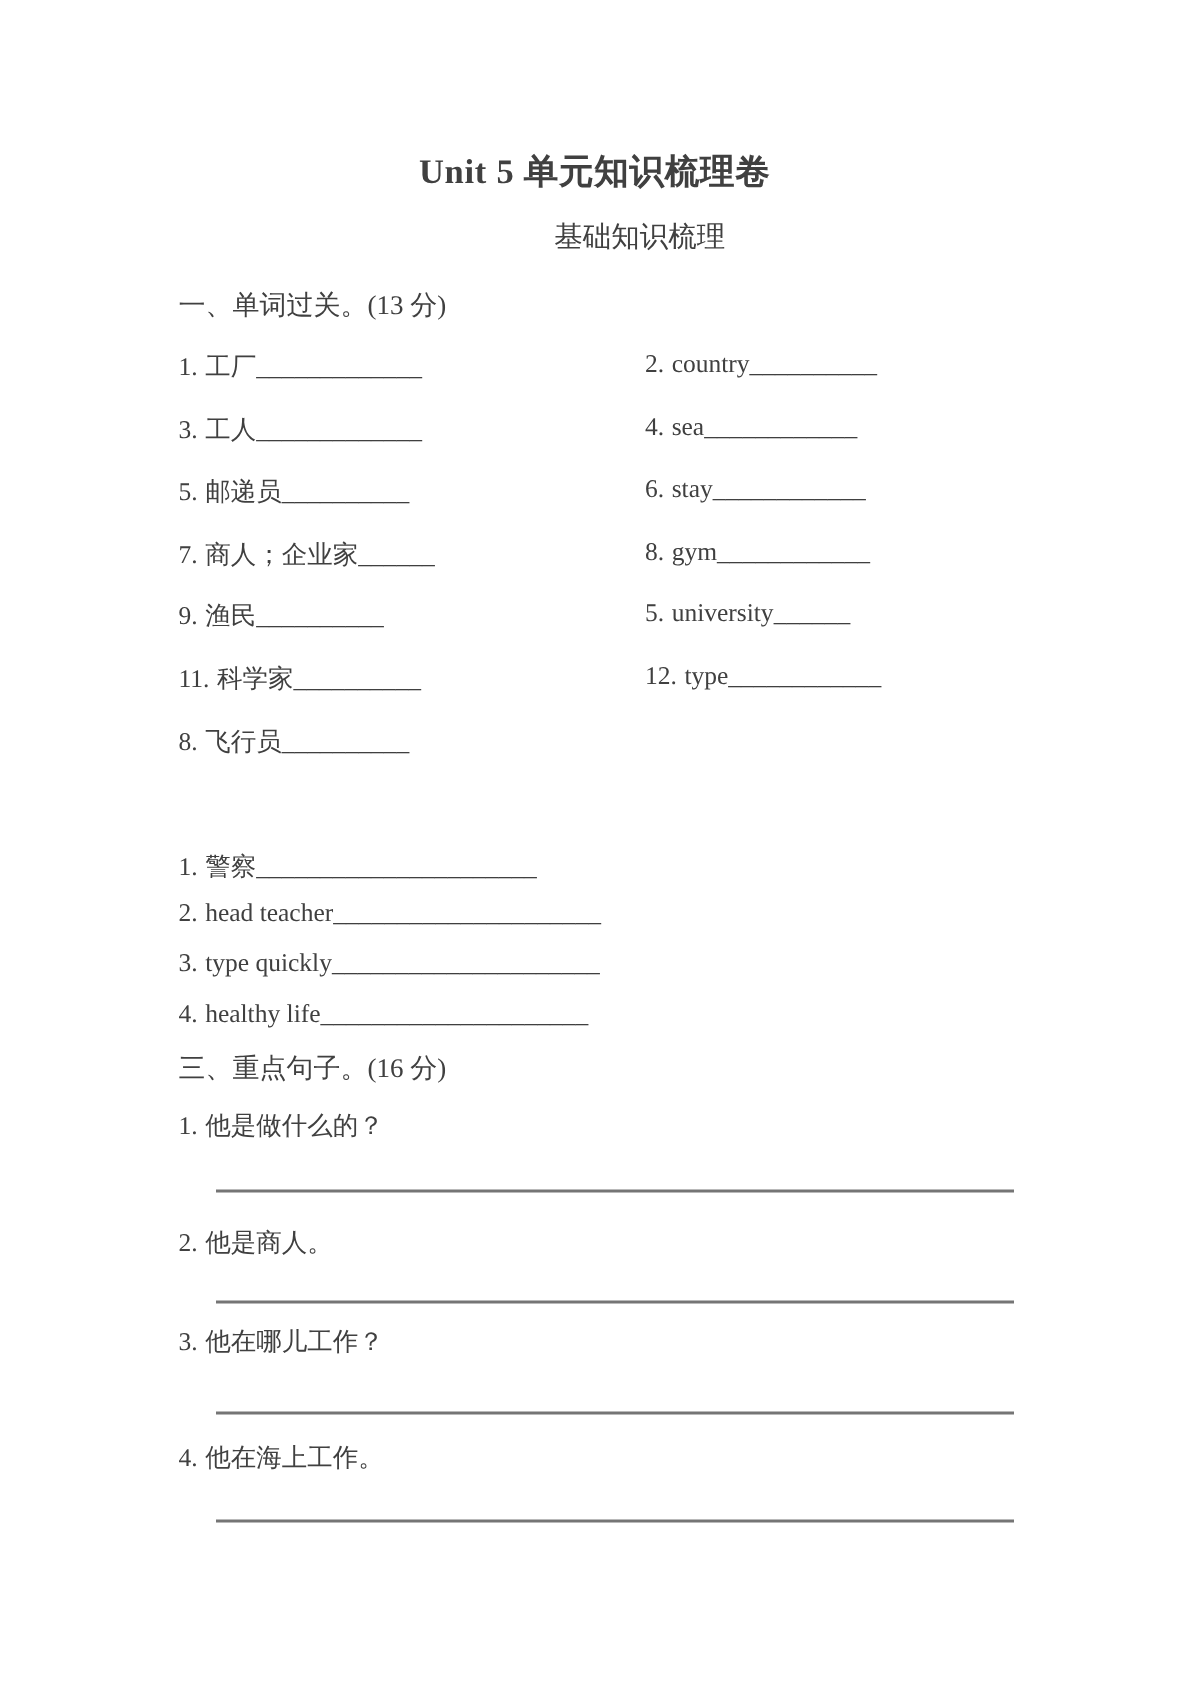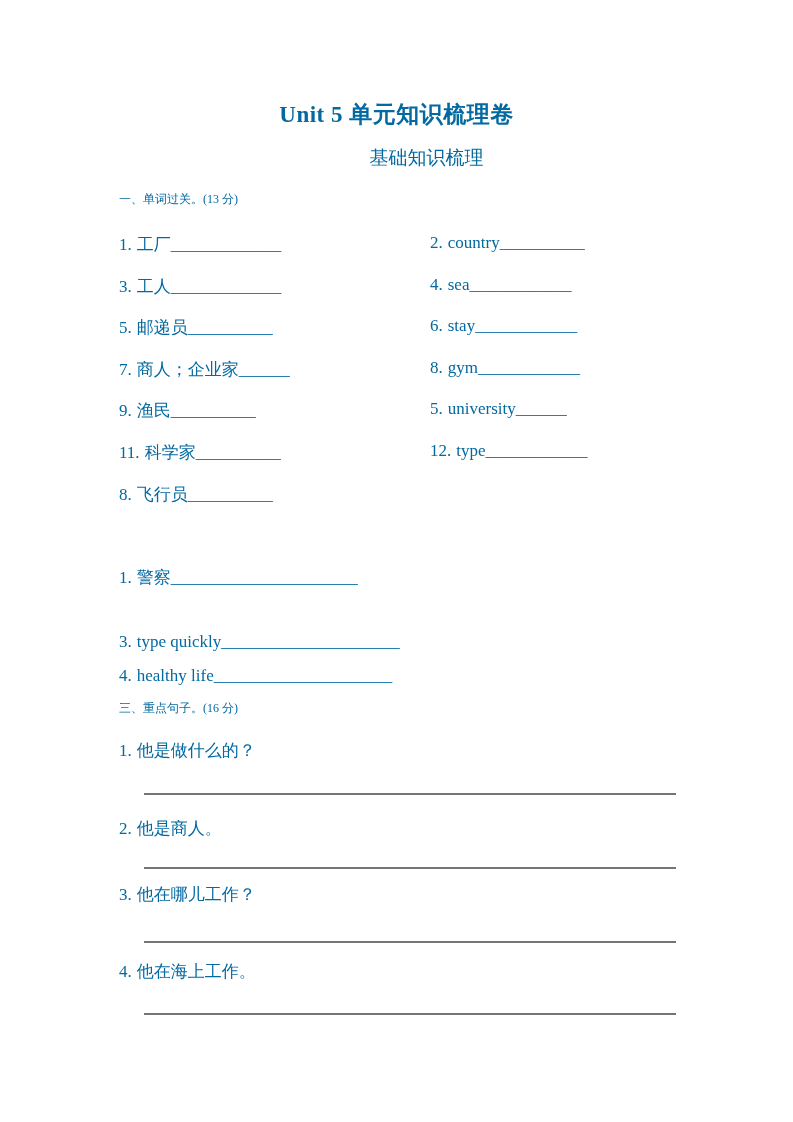--- a/index.html
+++ b/index.html
@@ -1,24 +1,24 @@
 <!DOCTYPE html>
 <html><head>
 <meta charset="utf-8">
 <style>
   html,body{margin:0;padding:0;background:#ffffff;}
   .page{
     position:relative;width:793px;height:1122px;background:#ffffff;
-    font-family:"Liberation Serif","DejaVu Serif",serif;color:#0369a1;
+    font-family:"Liberation Serif","DejaVu Serif",serif;color:#404040;
     overflow:hidden;
   }
   .title{position:absolute;top:99px;left:0;width:100%;text-align:center;
          font-size:23px;font-weight:bold;letter-spacing:.5px;}
   .subtitle{position:absolute;top:145px;left:0;width:100%;text-align:center;font-size:19px;padding-left:30px;}
-  .sec-head{position:absolute;left:119px;font-size:12px;white-space:nowrap;}
+  .sec-head{position:absolute;left:119px;font-size:18px;white-space:nowrap;}
   .item{position:absolute;font-size:17px;white-space:nowrap;}
   .num{margin-right:5px;}
   .blank{white-space:pre;}
   .ansline{position:absolute;left:144px;width:532px;height:0;border-top:2px solid #757575;}
 </style>
 </head>
 <body>
 
 <div class="page">
 
@@ -36,20 +36,21 @@
   <div class="item" style="left:119px;top:358px"><span class="num">7.</span><span class="lbl">商人；企业家</span><span class="blank">______</span></div>
   <div class="item" style="left:430px;top:358px"><span class="num">8.</span><span class="lbl">gym</span><span class="blank">____________</span></div>
   <div class="item" style="left:119px;top:399px"><span class="num">9.</span><span class="lbl">渔民</span><span class="blank">__________</span></div>
   <div class="item" style="left:430px;top:399px"><span class="num">5.</span><span class="lbl">university</span><span class="blank">______</span></div>
   <div class="item" style="left:119px;top:441px"><span class="num">11.</span><span class="lbl">科学家</span><span class="blank">__________</span></div>
   <div class="item" style="left:430px;top:441px"><span class="num">12.</span><span class="lbl">type</span><span class="blank">____________</span></div>
   <div class="item" style="left:119px;top:483px"><span class="num">8.</span><span class="lbl">飞行员</span><span class="blank">__________</span></div>
 
 
   <div class="item" style="left:119px;top:566px"><span class="num">1.</span><span class="lbl">警察</span><span class="blank">______________________</span></div>
+  <div class="item" style="left:119px;top:599px"><span class="num">2.</span><span class="lbl">head teacher</span><span class="blank">_____________________</span></div>
   <div class="item" style="left:119px;top:632px"><span class="num">3.</span><span class="lbl">type quickly</span><span class="blank">_____________________</span></div>
   <div class="item" style="left:119px;top:666px"><span class="num">4.</span><span class="lbl">healthy life</span><span class="blank">_____________________</span></div>
 
   <div class="sec-head" style="top:700px">三、重点句子。(16 分)</div>
 
   <div class="item" style="left:119px;top:739px"><span class="num">1.</span><span class="lbl">他是做什么的？</span></div>
   <div class="ansline" style="top:793px"></div>
 
   <div class="item" style="left:119px;top:817px"><span class="num">2.</span><span class="lbl">他是商人。</span></div>
   <div class="ansline" style="top:867px"></div>

